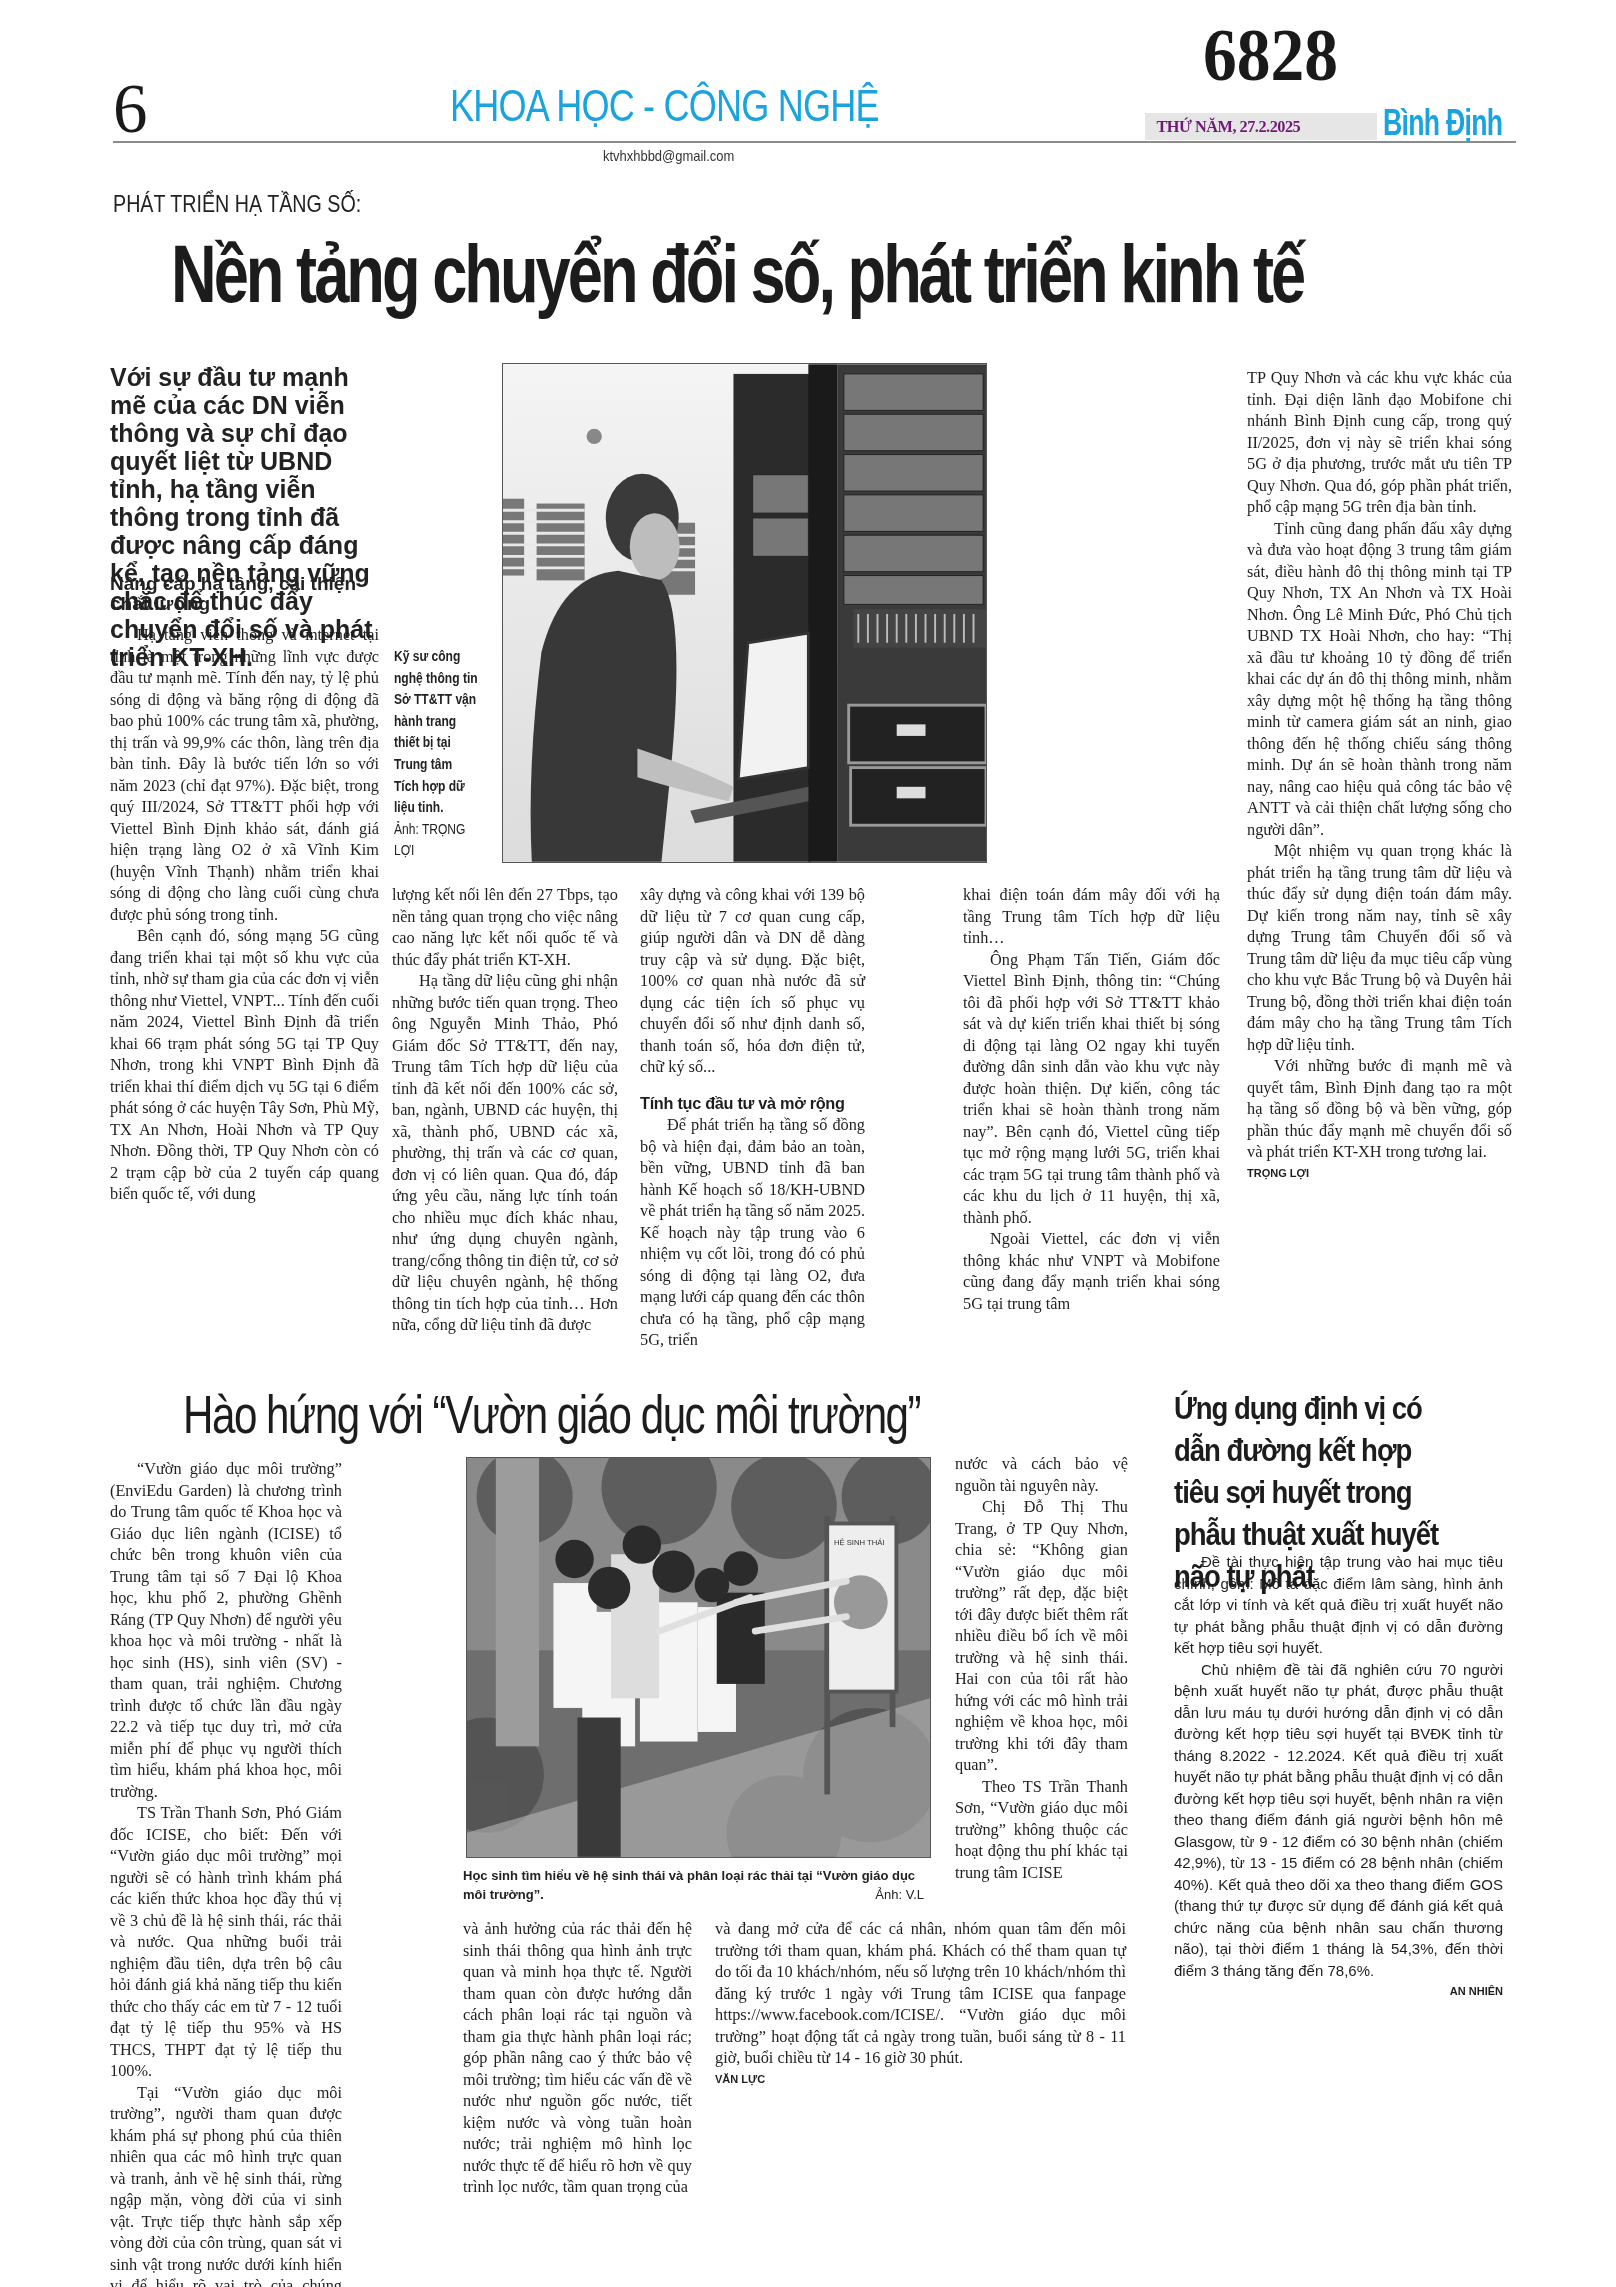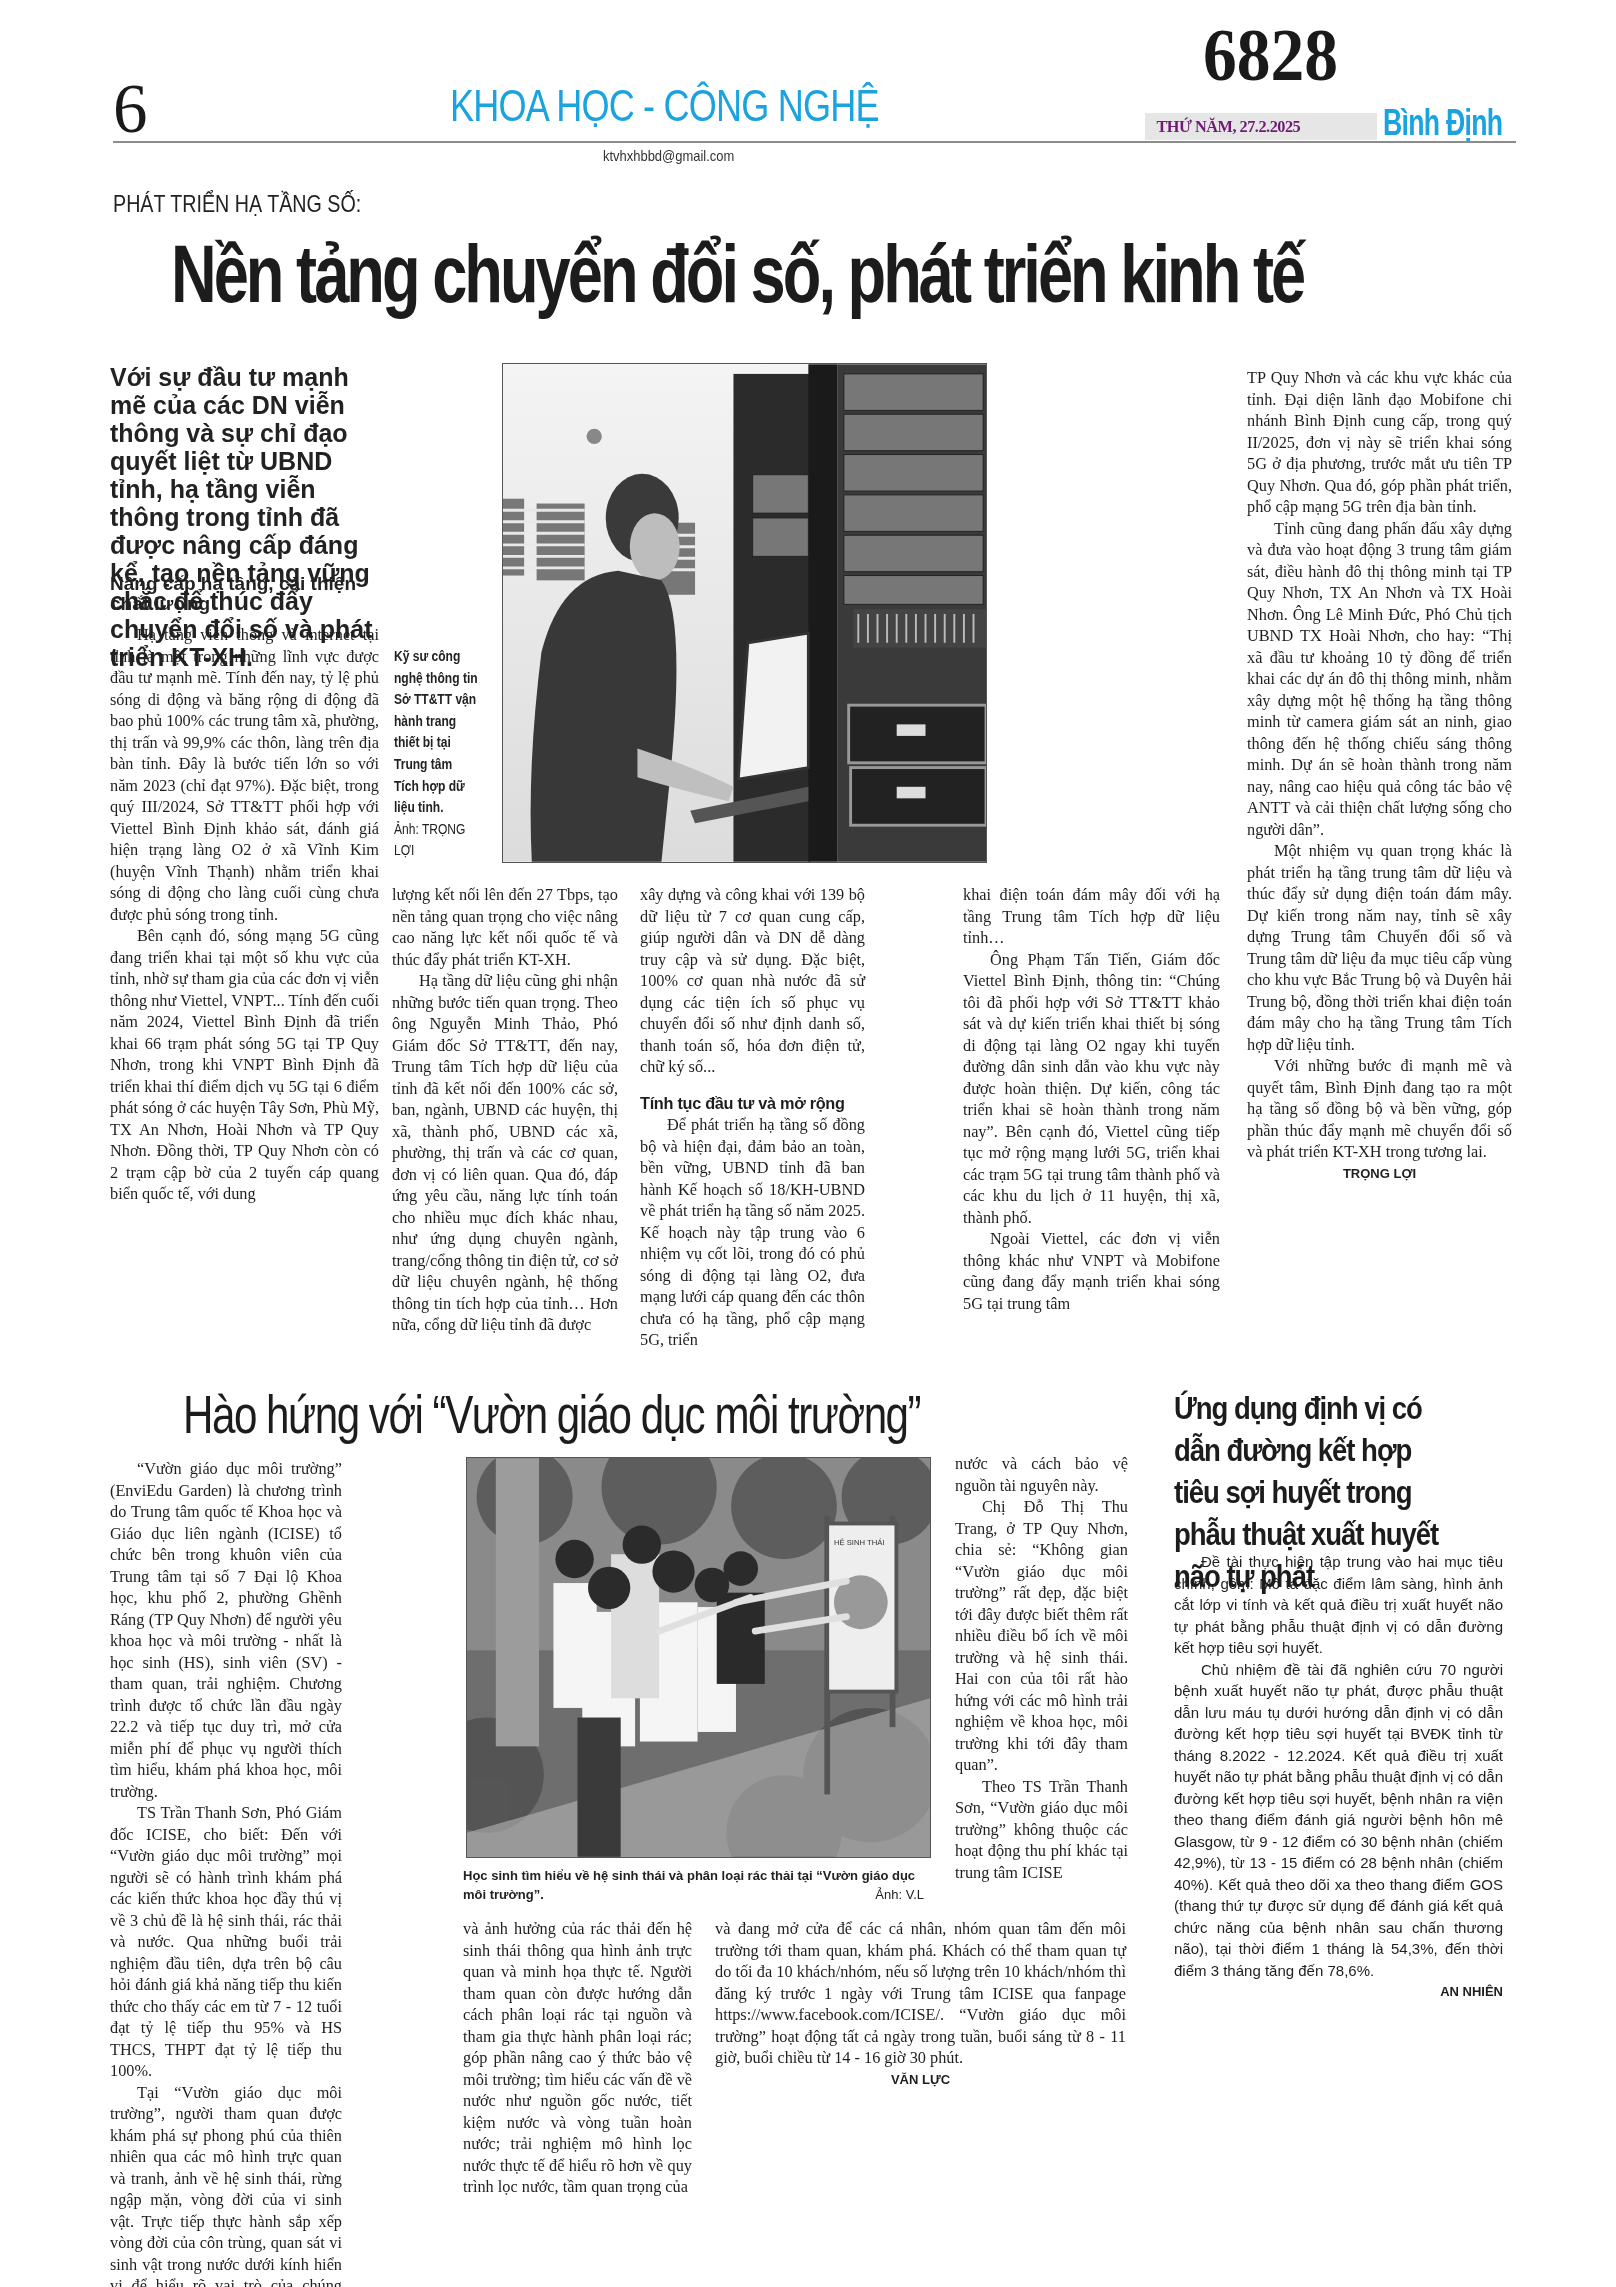--- a/index.html
+++ b/index.html
@@ -23,21 +23,21 @@
   #sub1 { left:110px; top:574px; width:288px; font-size:19px; line-height:20px; }
   .body-col { font-family:"Liberation Serif",serif; font-size:16.3px; line-height:21.5px; text-align:justify; color:#1e1e1e; }
   .body-col p { margin:0; text-indent:27px; }
   .body-col p.noindent { text-indent:0; }
   #col1 { left:110px; top:624px; width:269px; }
   #col2 { left:392px; top:884px; width:226px; }
   #col3 { left:640px; top:884px; width:225px; }
   #col3 .subhead2 { font-family:"Liberation Sans",sans-serif; font-weight:700; font-size:16.3px; margin-top:15.4px; text-indent:0; letter-spacing:-0.3px;}
   #col4 { left:963px; top:884px; width:257px; }
   #col5 { left:1247px; top:367px; width:265px; }
-  .byline { font-family:"Liberation Sans",sans-serif; font-weight:700; font-size:13px; text-align:center; text-indent:0 !important; }
+  .byline { font-family:"Liberation Sans",sans-serif; font-weight:700; font-size:11px; text-align:left; text-indent:0 !important; }
 
   #photo1 { left:502px; top:363px; width:483px; height:498px; border:1px solid #555; overflow:hidden; }
   #caption1 { left:394px; top:646px; width:100px; font-family:"Liberation Sans",sans-serif; font-weight:700; font-size:14px; line-height:21.6px; color:#222; transform:scaleX(0.86); transform-origin:left top;}
   #caption1 .credit { font-weight:400; }
 
   
   #h2 { left:183px; top:1383px; font-family:"Liberation Sans",sans-serif; font-weight:400; font-size:54px; letter-spacing:-1.9px; transform:scaleX(0.78); transform-origin:left top; white-space:nowrap; color:#1c1c1c;}
   #b-col1 { left:110px; top:1458px; width:232px; }
   #photo2 { left:466px; top:1457px; width:463px; height:399px; border:1px solid #555; overflow:hidden; }
   #caption2 { left:463px; top:1866px; width:461px; font-family:"Liberation Sans",sans-serif; font-weight:700; font-size:13px; line-height:19px; color:#222;}

